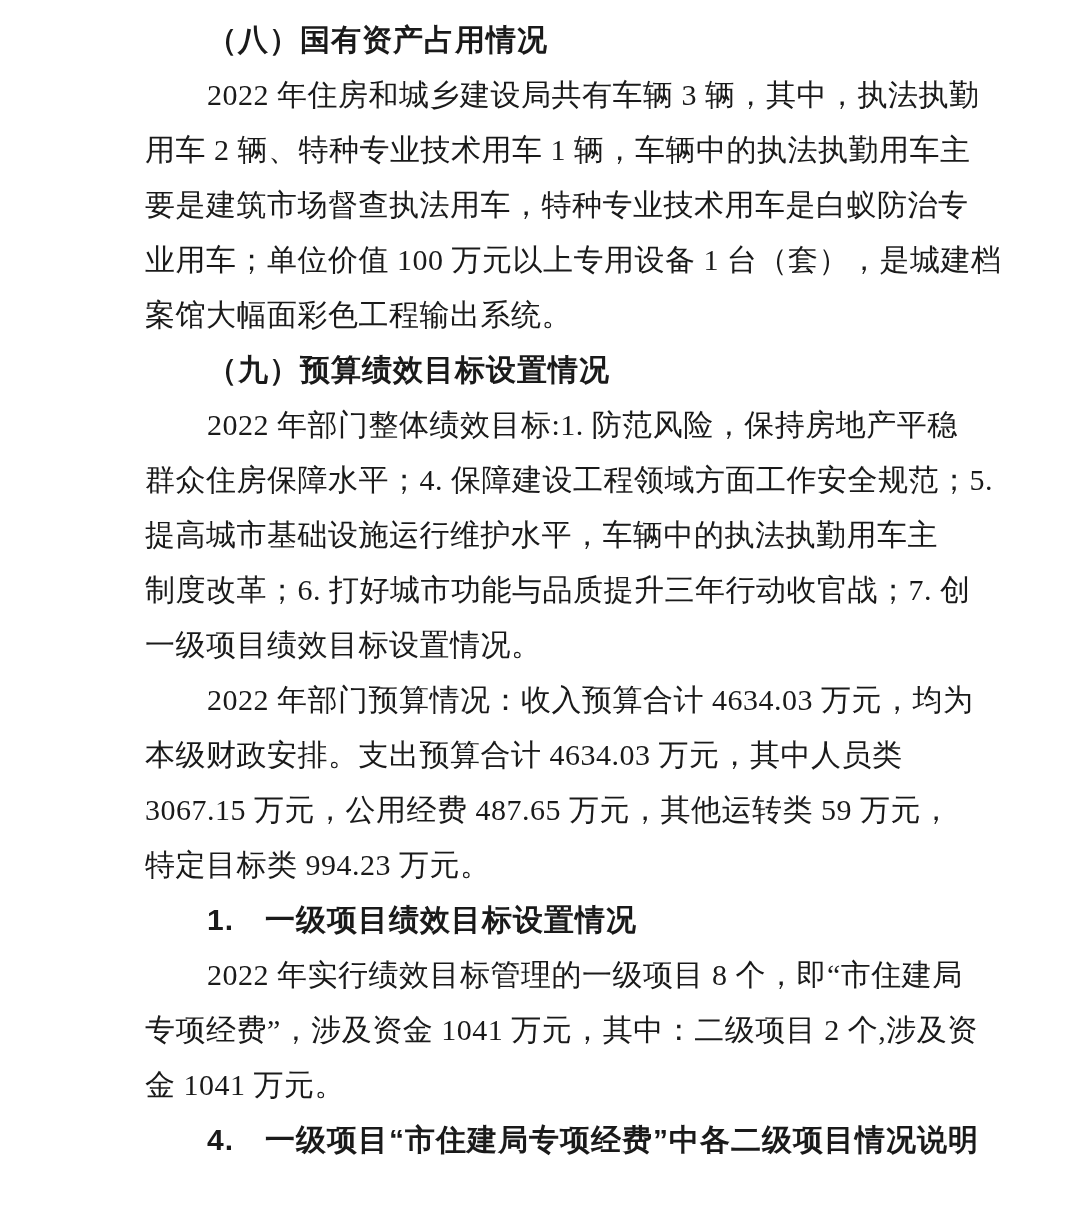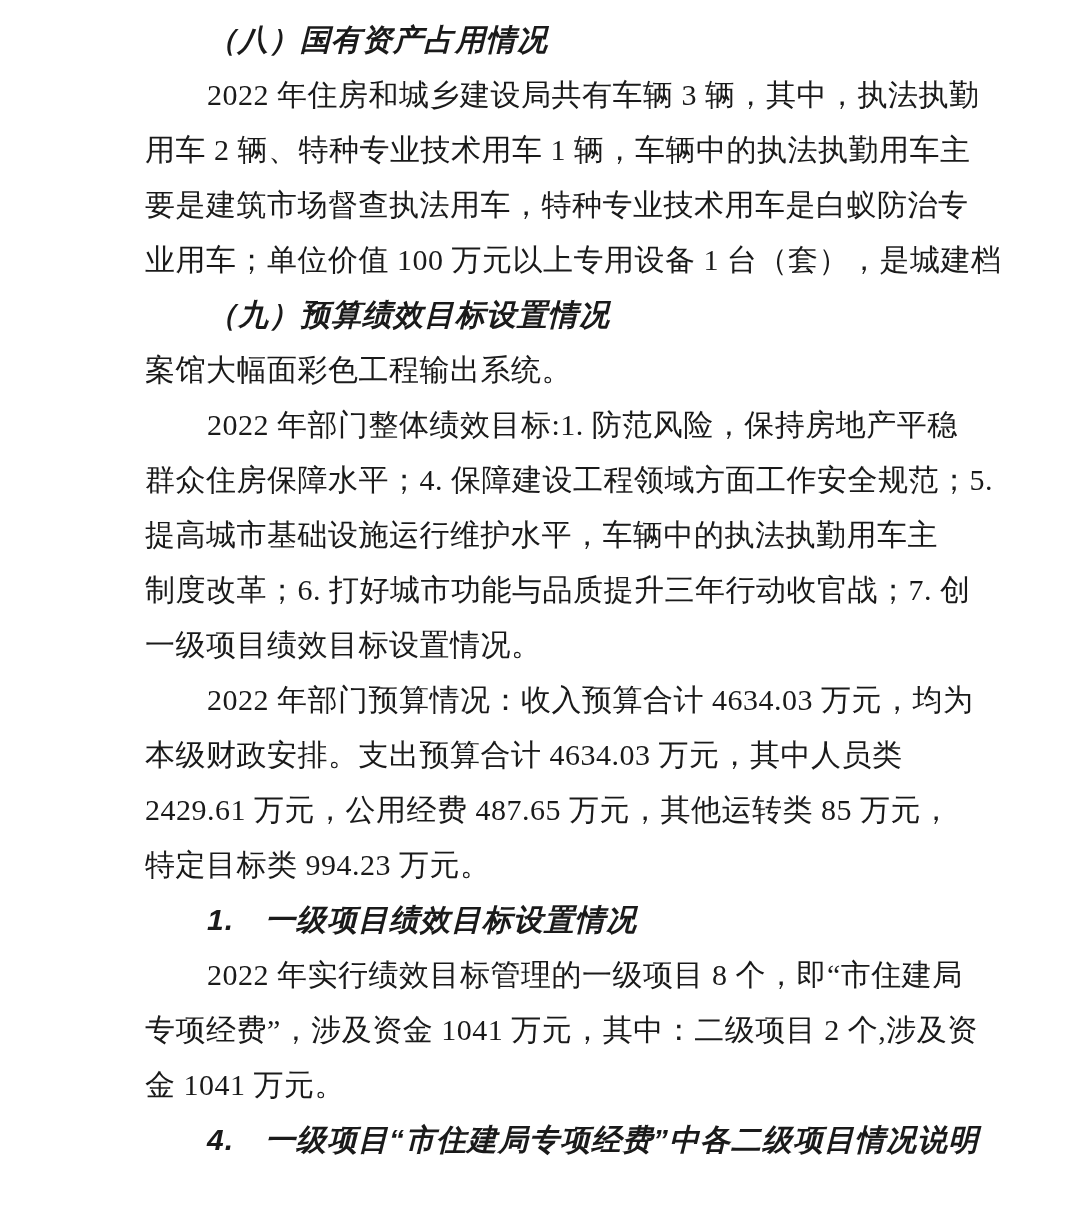--- a/index.html
+++ b/index.html
@@ -22,44 +22,43 @@
     font-size: 30px;
     line-height: 55px;
     letter-spacing: 0.5px;
     white-space: nowrap;
     color: #1a1a1a;
   }
   .heading {
     font-family: "Liberation Sans", "DejaVu Sans", sans-serif;
     font-weight: 700;
     letter-spacing: 1px;
-    font-style: italic;
   }
   .indent {
     text-indent: 62px;
   }
 </style>
 </head>
 <body>
 
 <div class="page">
   <div class="line heading indent">（八）国有资产占用情况</div>
   <div class="line indent">2022 年住房和城乡建设局共有车辆 3 辆，其中，执法执勤</div>
   <div class="line">用车 2 辆、特种专业技术用车 1 辆，车辆中的执法执勤用车主</div>
   <div class="line">要是建筑市场督查执法用车，特种专业技术用车是白蚁防治专</div>
   <div class="line">业用车；单位价值 100 万元以上专用设备 1 台（套），是城建档</div>
+  <div class="line">案馆大幅面彩色工程输出系统。</div>
   <div class="line heading indent">（九）预算绩效目标设置情况</div>
-  <div class="line">案馆大幅面彩色工程输出系统。</div>
   <div class="line indent">2022 年部门整体绩效目标:1. 防范风险，保持房地产平稳</div>
   <div class="line">群众住房保障水平；4. 保障建设工程领域方面工作安全规范；5.</div>
   <div class="line">提高城市基础设施运行维护水平，车辆中的执法执勤用车主</div>
   <div class="line">制度改革；6. 打好城市功能与品质提升三年行动收官战；7. 创</div>
   <div class="line">一级项目绩效目标设置情况。</div>
   <div class="line indent">2022 年部门预算情况：收入预算合计 4634.03 万元，均为</div>
   <div class="line">本级财政安排。支出预算合计 4634.03 万元，其中人员类</div>
-  <div class="line">2429.61 万元，公用经费 487.65 万元，其他运转类 85 万元，</div>
+  <div class="line">3067.15 万元，公用经费 487.65 万元，其他运转类 59 万元，</div>
   <div class="line">特定目标类 994.23 万元。</div>
   <div class="line heading indent">1.　一级项目绩效目标设置情况</div>
   <div class="line indent">2022 年实行绩效目标管理的一级项目 8 个，即“市住建局</div>
   <div class="line">专项经费”，涉及资金 1041 万元，其中：二级项目 2 个,涉及资</div>
   <div class="line">金 1041 万元。</div>
   <div class="line heading indent">4.　一级项目“市住建局专项经费”中各二级项目情况说明</div>
 </div>
 
 </body></html>

